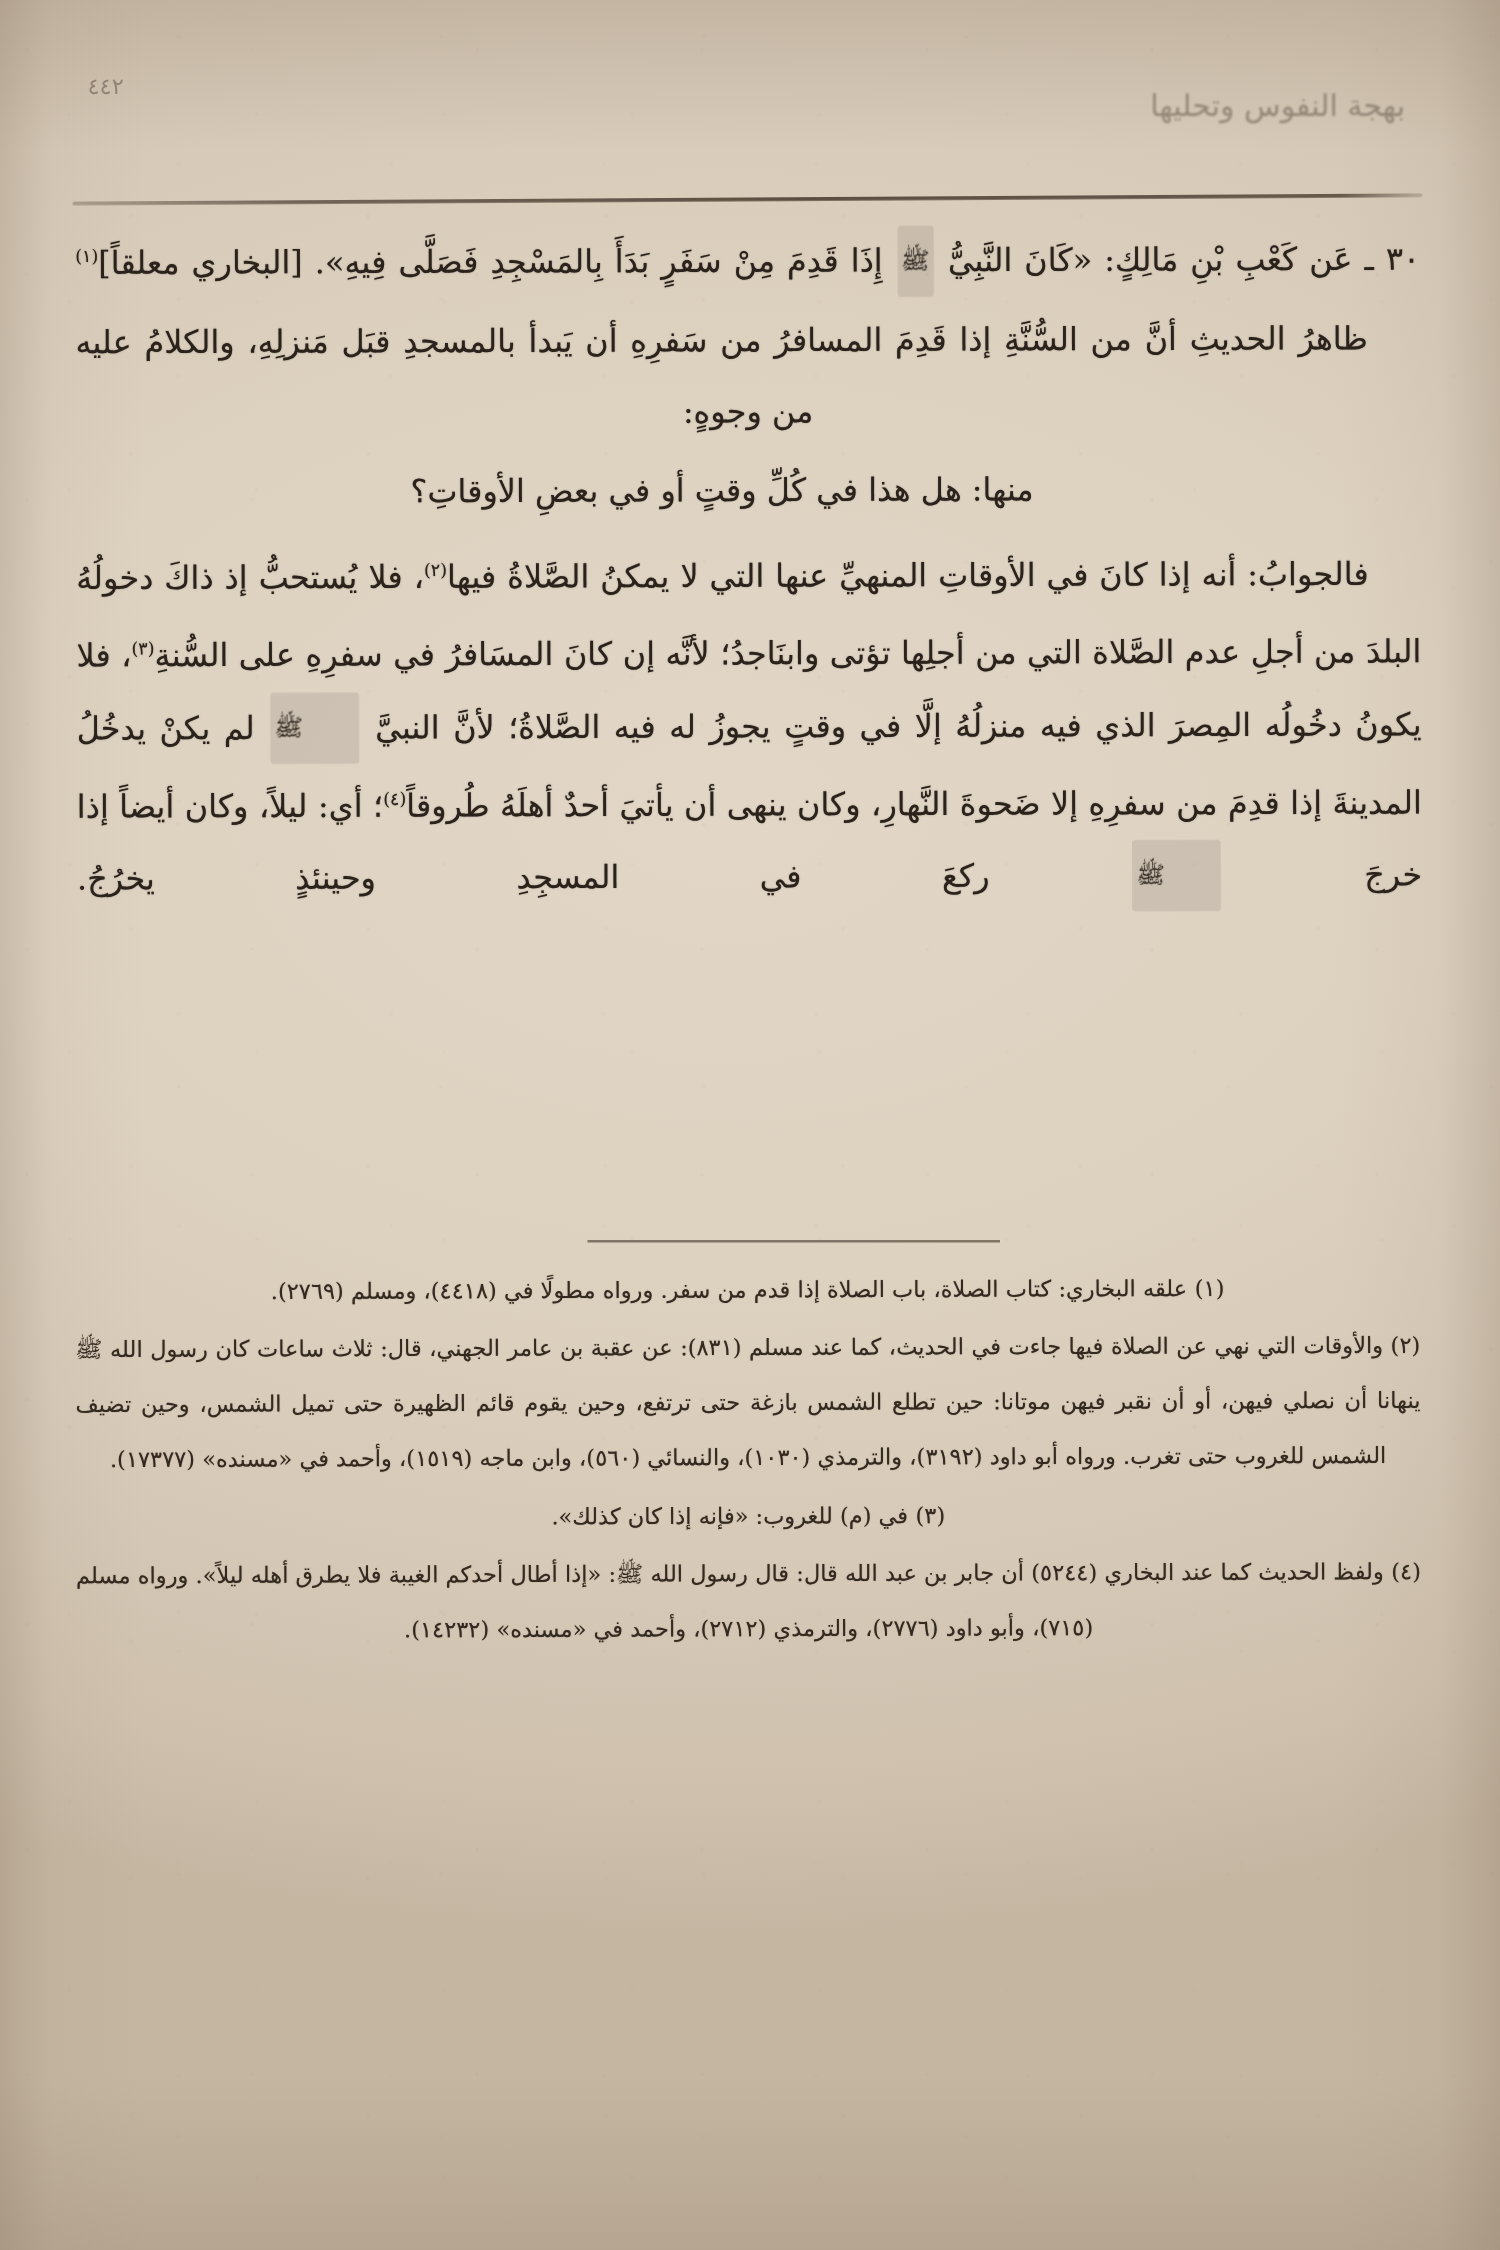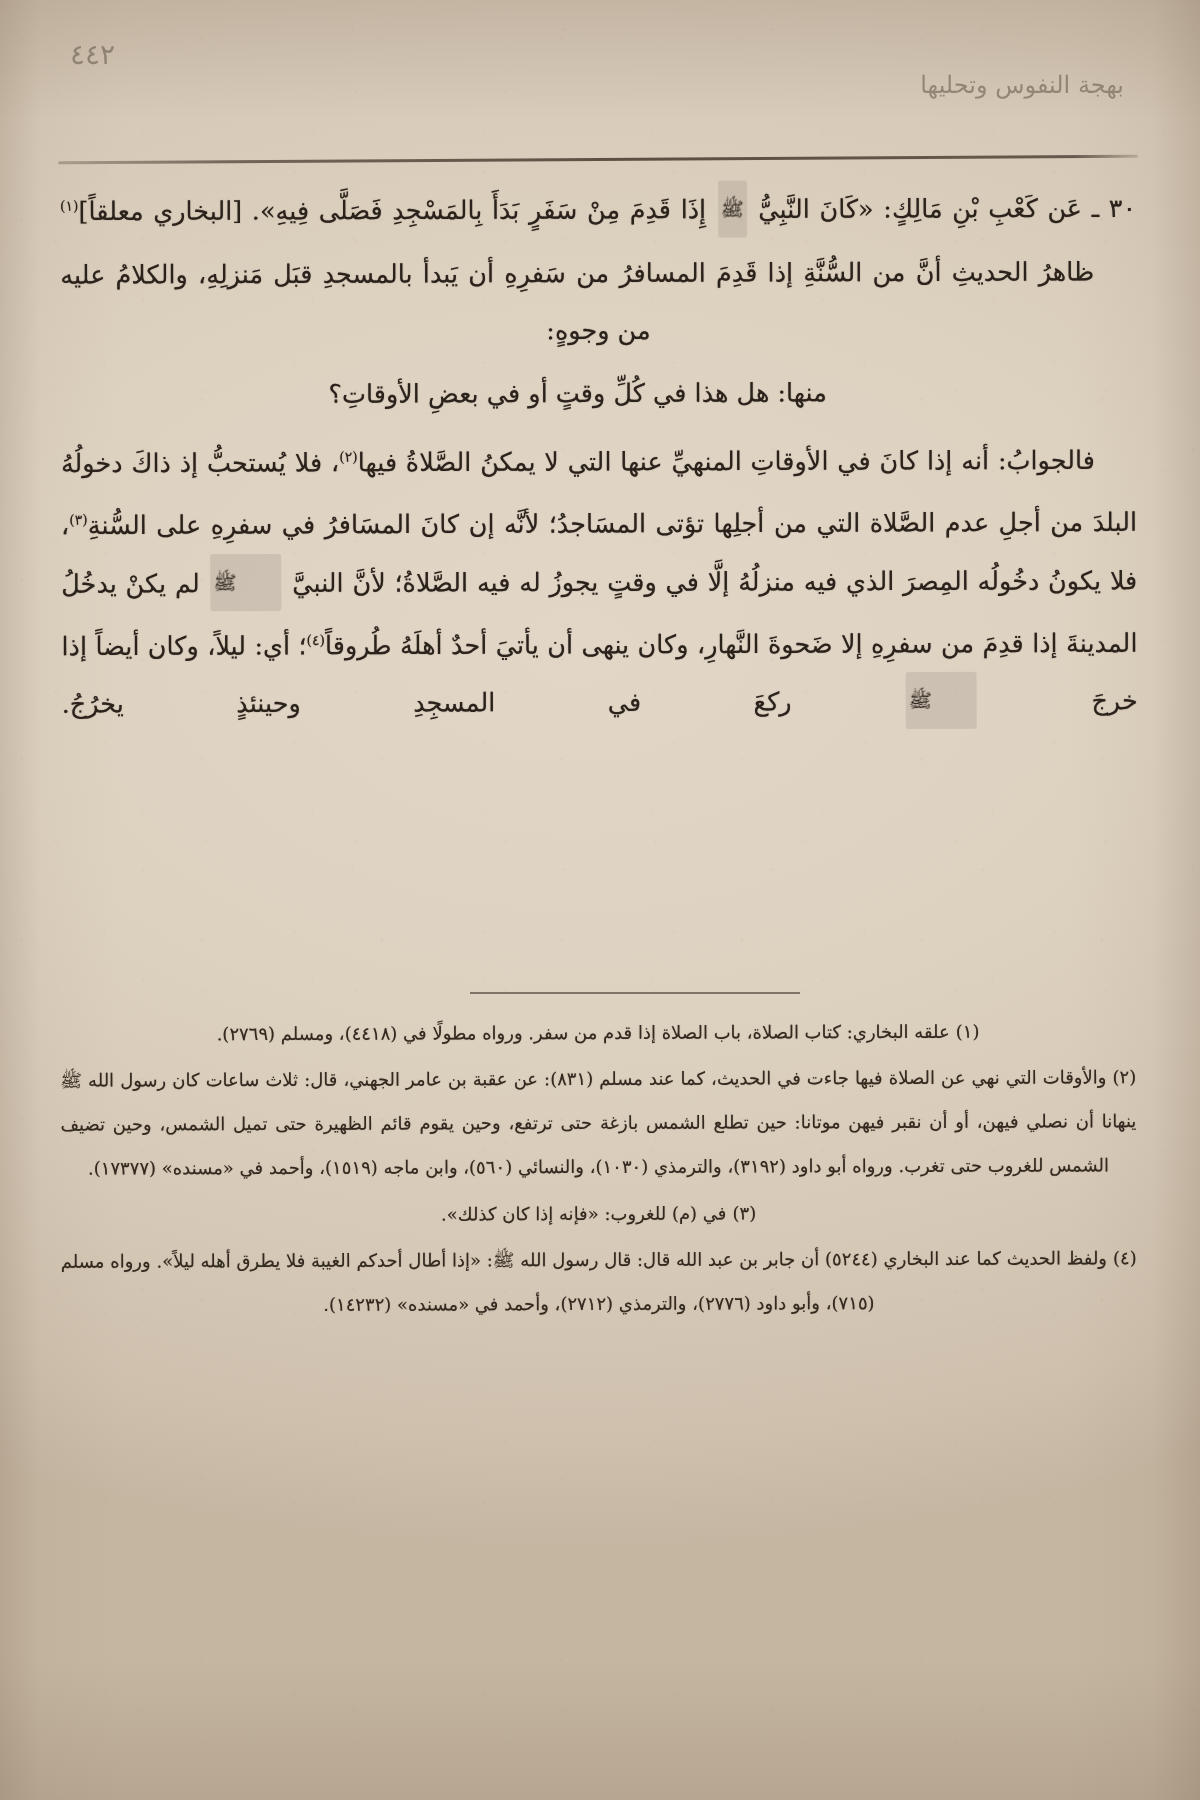--- a/index.html
+++ b/index.html
@@ -75,22 +75,22 @@
     color: #6e6154;
     opacity: 0.62;
     filter: blur(0.7px);
     letter-spacing: -1px;
     white-space: nowrap;
     font-family: "DejaVu Serif", "Liberation Serif", serif;
   }
   .page-number {
     position: absolute;
     left: 14px;
-    top: 38px;
-    font-size: 28px;
+    top: 58px;
+    font-size: 18px;
     color: #5d5045;
     opacity: 0.52;
     filter: blur(0.5px);
     letter-spacing: 1px;
   }
   .header-rule {
     position: absolute;
     top: 158px;
     left: 2px;
     right: 2px;
@@ -215,21 +215,21 @@
       <p class="body-p indent center-last">
         <span>ظاهرُ الحديثِ أنَّ من السُّنَّةِ إذا قَدِمَ المسافرُ من سَفرِهِ أن يَبدأ بالمسجدِ قبَل مَنزلِهِ، والكلامُ عليه من وجوهٍ:</span>
       </p>
 
       <p class="body-p indent center-last">
         <span>منها: هل هذا في كُلِّ وقتٍ أو في بعضِ الأوقاتِ؟</span>
       </p>
 
       <p class="body-p indent justify-last">
         <span>فالجوابُ: أنه إذا كانَ في الأوقاتِ المنهيِّ عنها التي لا يمكنُ الصَّلاةُ فيها</span><sup class="fn">(٢)</sup><span>،</span>
-        <span>فلا يُستحبُّ إذ ذاكَ دخولُهُ البلدَ من أجلِ عدم الصَّلاة التي من أجلِها تؤتى المسَاجدُ؛ لأنَّه إن كانَ المسَافرُ في سفرِهِ على السُّنةِ</span><sup class="fn">(٣)</sup><span>، فلا يكونُ دخُولُه المِصرَ الذي فيه منزلُهُ إلَّا في وقتٍ يجوزُ له فيه الصَّلاةُ؛ لأنَّ النبيَّ</span>
+        <span>فلا يُستحبُّ إذ ذاكَ دخولُهُ البلدَ من أجلِ عدم الصَّلاة التي من أجلِها تؤتى وابنَاجدُ؛ لأنَّه إن كانَ المسَافرُ في سفرِهِ على السُّنةِ</span><sup class="fn">(٣)</sup><span>، فلا يكونُ دخُولُه المِصرَ الذي فيه منزلُهُ إلَّا في وقتٍ يجوزُ له فيه الصَّلاةُ؛ لأنَّ النبيَّ</span>
         <span class="salla">ﷺ</span>
         <span>لم يكنْ يدخُلُ المدينةَ إذا قدِمَ من سفرِهِ إلا ضَحوةَ النَّهارِ، وكان ينهى أن يأتيَ أحدٌ أهلَهُ طُروقاً</span><sup class="fn">(٤)</sup><span>؛ أي: ليلاً، وكان أيضاً إذا خرجَ</span>
         <span class="salla">ﷺ</span>
         <span>ركعَ في المسجِدِ وحينئذٍ يخرُجُ.</span>
       </p>
 
     </div>
 
     <div class="fn-rule"></div>
 

